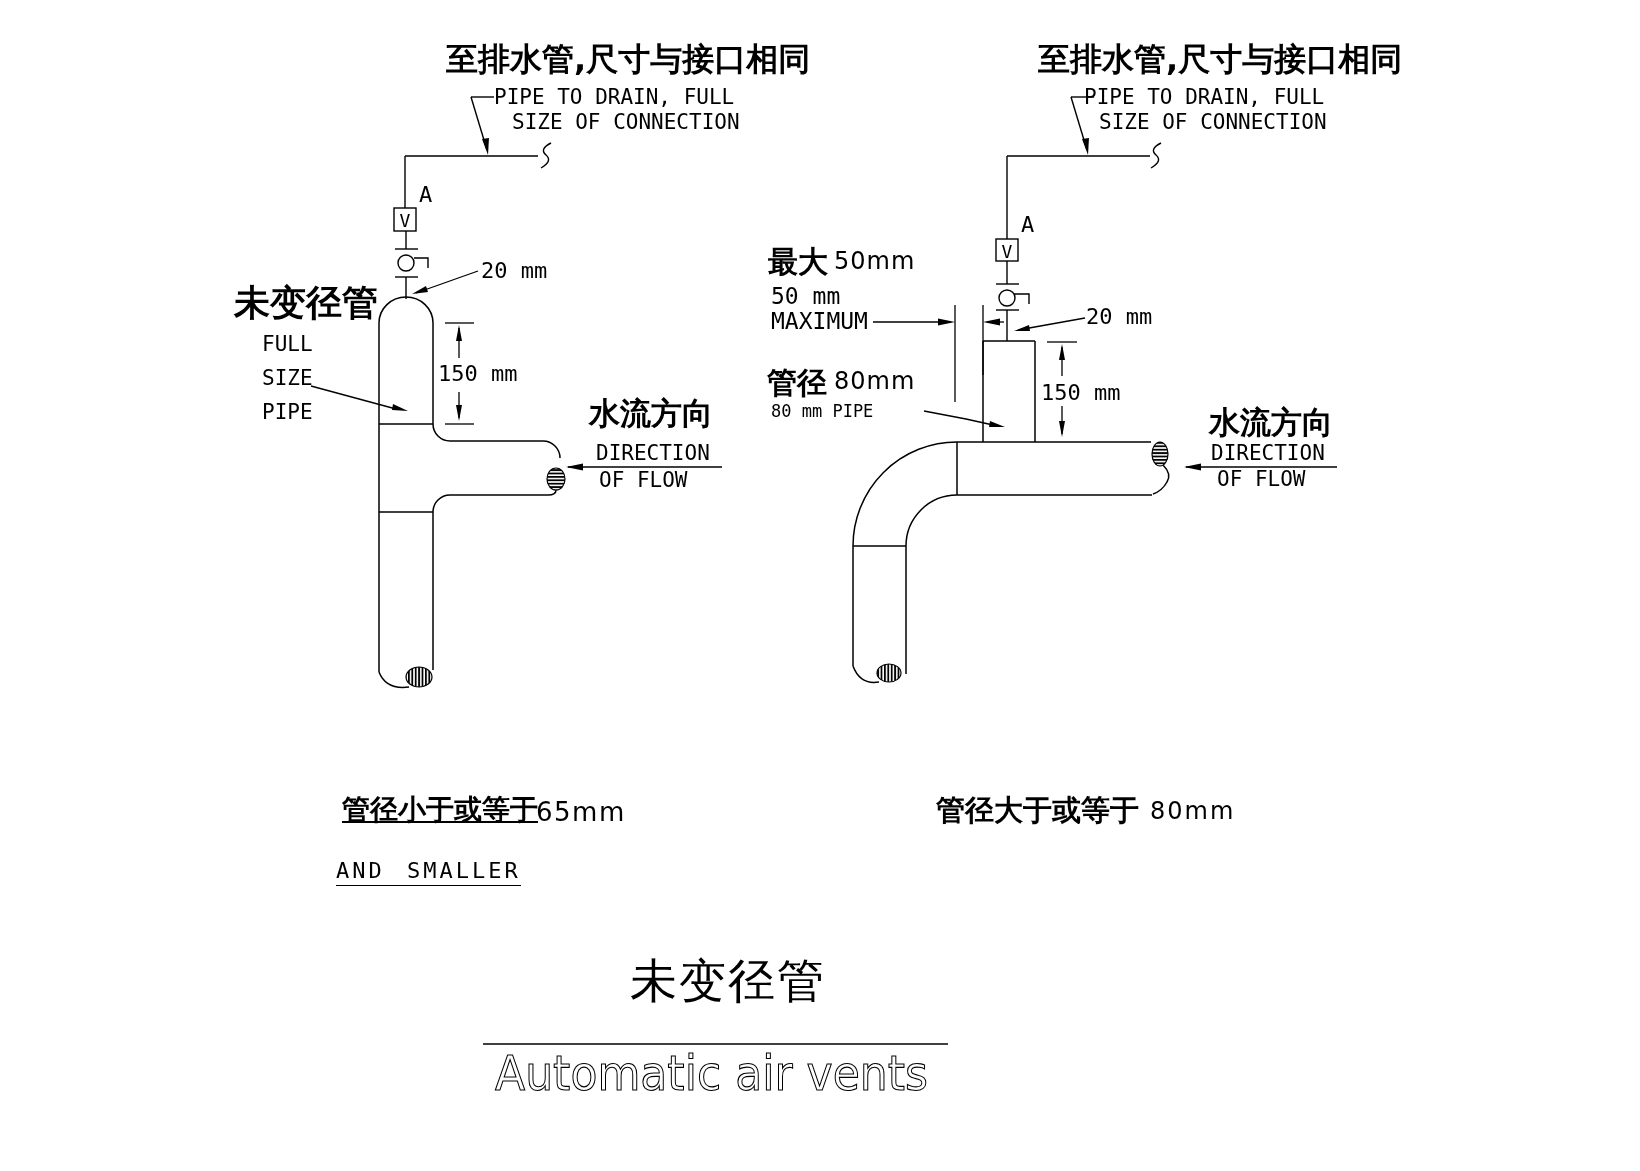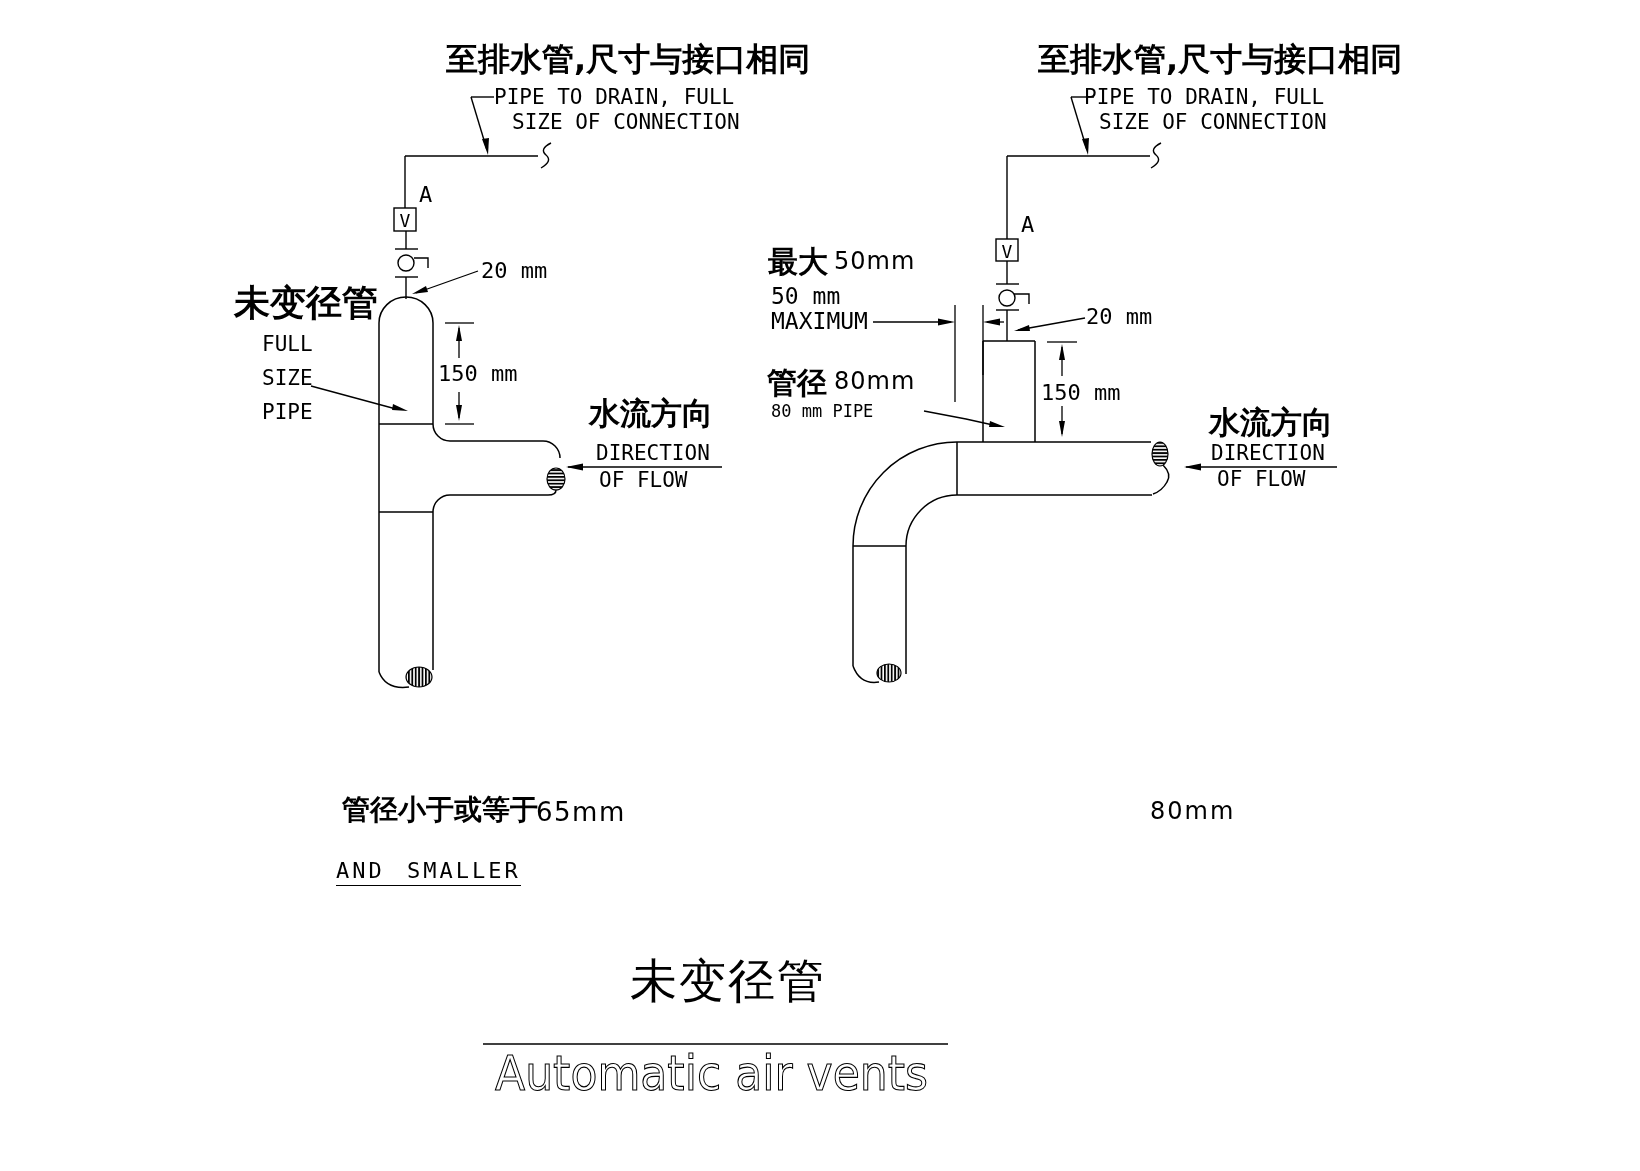--- a/index.html
+++ b/index.html
@@ -162,38 +162,39 @@
 <div class="lbl mono" style="left:419px;top:182px;font-size:22px;">A</div>
 <div class="lbl mono" style="left:481px;top:258px;font-size:22px;">20 mm</div>
 <div class="lbl cjk" style="left:234px;top:279px;font-size:36px;">未变径管</div>
 <div class="lbl mono pre" style="left:262px;top:327px;font-size:21px;line-height:34px;">FULL
 SIZE
 PIPE</div>
 <div class="lbl mono" style="left:436px;top:361px;font-size:22px;background:#fff;padding:0 2px;">150 mm</div>
 <div class="lbl cjk" style="left:589px;top:393px;font-size:31px;">水流方向</div>
 <div class="lbl mono" style="left:596px;top:441px;font-size:21px;">DIRECTION</div>
 <div class="lbl mono" style="left:599px;top:468px;font-size:21px;">OF FLOW</div>
-<div class="lbl cjk" style="left:342px;top:791px;font-size:28px;">管径小于或等于</div>
+<div class="lbl cjk" style="left:342px;top:791px;font-size:28px;text-decoration:underline;">管径小于或等于</div>
 <div class="lbl sans" style="left:536px;top:797px;font-size:26px;letter-spacing:1.5px;">65mm</div>
 <div class="lbl mono ul" style="left:336px;top:858px;font-size:22px;letter-spacing:3px;word-spacing:6px;">AND SMALLER</div>
 
 <div class="lbl cjk" style="left:1038px;top:38px;font-size:32px;">至排水管,尺寸与接口相同</div>
 <div class="lbl mono" style="left:1084px;top:85px;font-size:21px;">PIPE TO DRAIN, FULL</div>
 <div class="lbl mono" style="left:1099px;top:110px;font-size:21px;">SIZE OF CONNECTION</div>
 <div class="lbl mono" style="left:996px;top:241px;width:22px;text-align:center;font-size:18px;">V</div>
 <div class="lbl mono" style="left:1021px;top:212px;font-size:22px;">A</div>
 <div class="lbl cjk" style="left:768px;top:242px;font-size:30px;">最大</div>
 <div class="lbl sans" style="left:834px;top:247px;font-size:24px;letter-spacing:1px;">50mm</div>
 <div class="lbl mono" style="left:771px;top:283px;font-size:23px;">50 mm</div>
 <div class="lbl mono" style="left:771px;top:308px;font-size:23px;">MAXIMUM</div>
 <div class="lbl cjk" style="left:767px;top:363px;font-size:30px;">管径</div>
 <div class="lbl sans" style="left:834px;top:367px;font-size:24px;letter-spacing:1px;">80mm</div>
 <div class="lbl mono" style="left:771px;top:401px;font-size:17px;">80 mm PIPE</div>
 <div class="lbl mono" style="left:1086px;top:304px;font-size:22px;">20 mm</div>
 <div class="lbl mono" style="left:1039px;top:380px;font-size:22px;background:#fff;padding:0 2px;">150 mm</div>
 <div class="lbl cjk" style="left:1209px;top:402px;font-size:31px;">水流方向</div>
 <div class="lbl mono" style="left:1211px;top:441px;font-size:21px;">DIRECTION</div>
 <div class="lbl mono" style="left:1217px;top:467px;font-size:21px;">OF FLOW</div>
+<div class="lbl cjk" style="left:936px;top:791px;font-size:29px;">管径大于或等于</div>
 <div class="lbl sans" style="left:1150px;top:797px;font-size:24px;letter-spacing:2px;">80mm</div>
 
 <div class="lbl cjk-light" style="left:630px;top:950px;font-size:47px;letter-spacing:2px;">未变径管</div>
 
 </div>
 
 </body></html>

